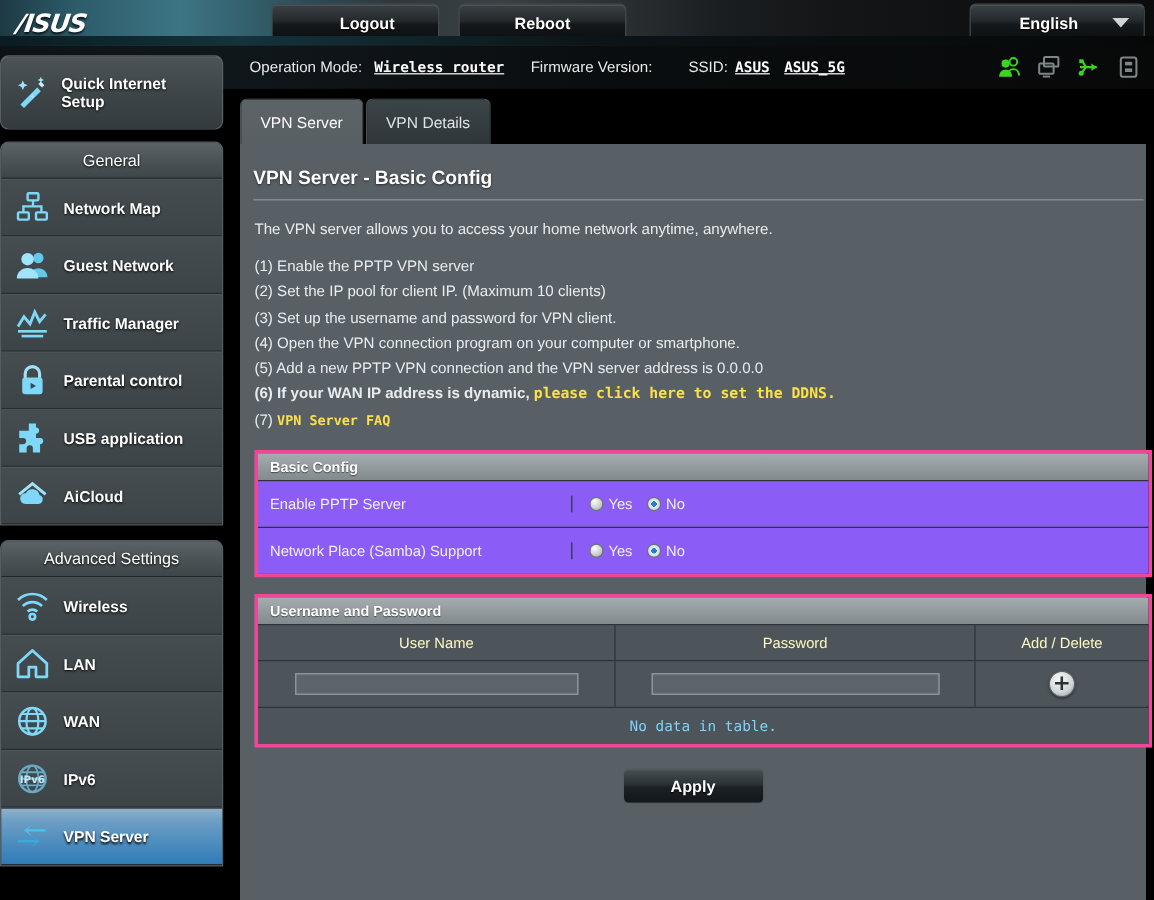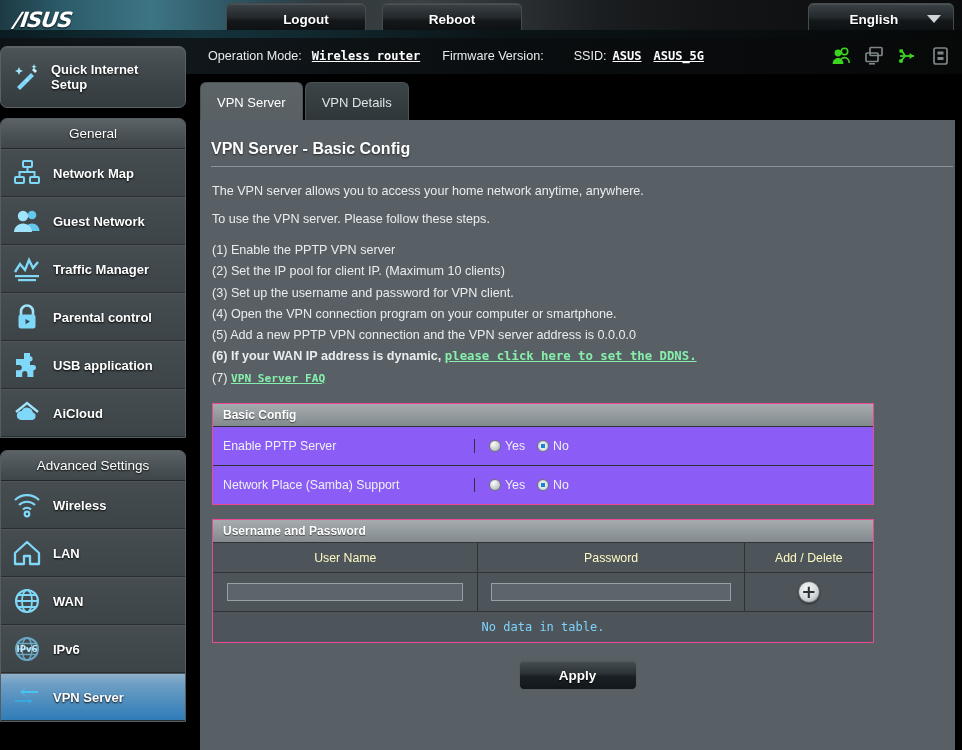--- a/index.html
+++ b/index.html
@@ -163,26 +163,26 @@
     border-bottom: 1px solid #8d9499;
     width: 742px; margin-left: -1px;
   }
   .desc { color: #e9ecee; font-size: 12.6px; line-height: 21px; margin-top: 14px; }
   .desc p { margin-bottom: 7px; }
   .steps { margin-top: 10px; }
   .steps .step { color: #e9ecee; font-size: 12.6px; line-height: 21.3px; }
   .steps .step.bold { font-weight: bold; }
   .linkmono {
     font-family: "DejaVu Sans Mono", monospace;
-    font-size: 12.3px; font-weight: bold; color: #86efac;
-    text-decoration: underline; cursor: pointer;
+    font-size: 12.3px; font-weight: bold; color: #fde047;
+    cursor: pointer;
   }
   .linkmono.small { font-size: 11.2px; }
 
-  .sec { width: 662px; margin-top: 14px; border: 1px solid #ec4899; }
+  .sec { width: 748px; margin-top: 14px; border: 3px solid #ec4899; }
   .sec-head {
     height: 22px; display: flex; align-items: center; padding-left: 10px;
     background: linear-gradient(to bottom,#a6acae 0%,#949b9e 50%,#828a8e 100%);
     color: #fff; font-size: 12px; font-weight: bold;
     text-shadow: 0 1px 1px rgba(0,0,0,.55);
   }
   .row {
     display: flex; height: 39px; align-items: center;
     border-top: 1px solid #2d3336;
     background: #8b5cf6;
@@ -462,21 +462,20 @@
     <div class="tab active">VPN Server</div>
     <div class="tab">VPN Details</div>
   </div>
 
   <div class="content">
 
     <div class="page-title">VPN Server - Basic Config</div>
 
     <div class="desc">
       <p>The VPN server allows you to access your home network anytime, anywhere.</p>
-      <p style="margin-bottom:2px">To use the VPN server. Please follow these steps.</p>
     </div>
 
     <div class="steps">
       <div class="step">
         <span>(1)</span>
         <span>Enable the PPTP VPN server</span>
       </div>
       <div class="step">
         <span>(2)</span>
         <span>Set the IP pool for client IP. (Maximum 10 clients)</span>

